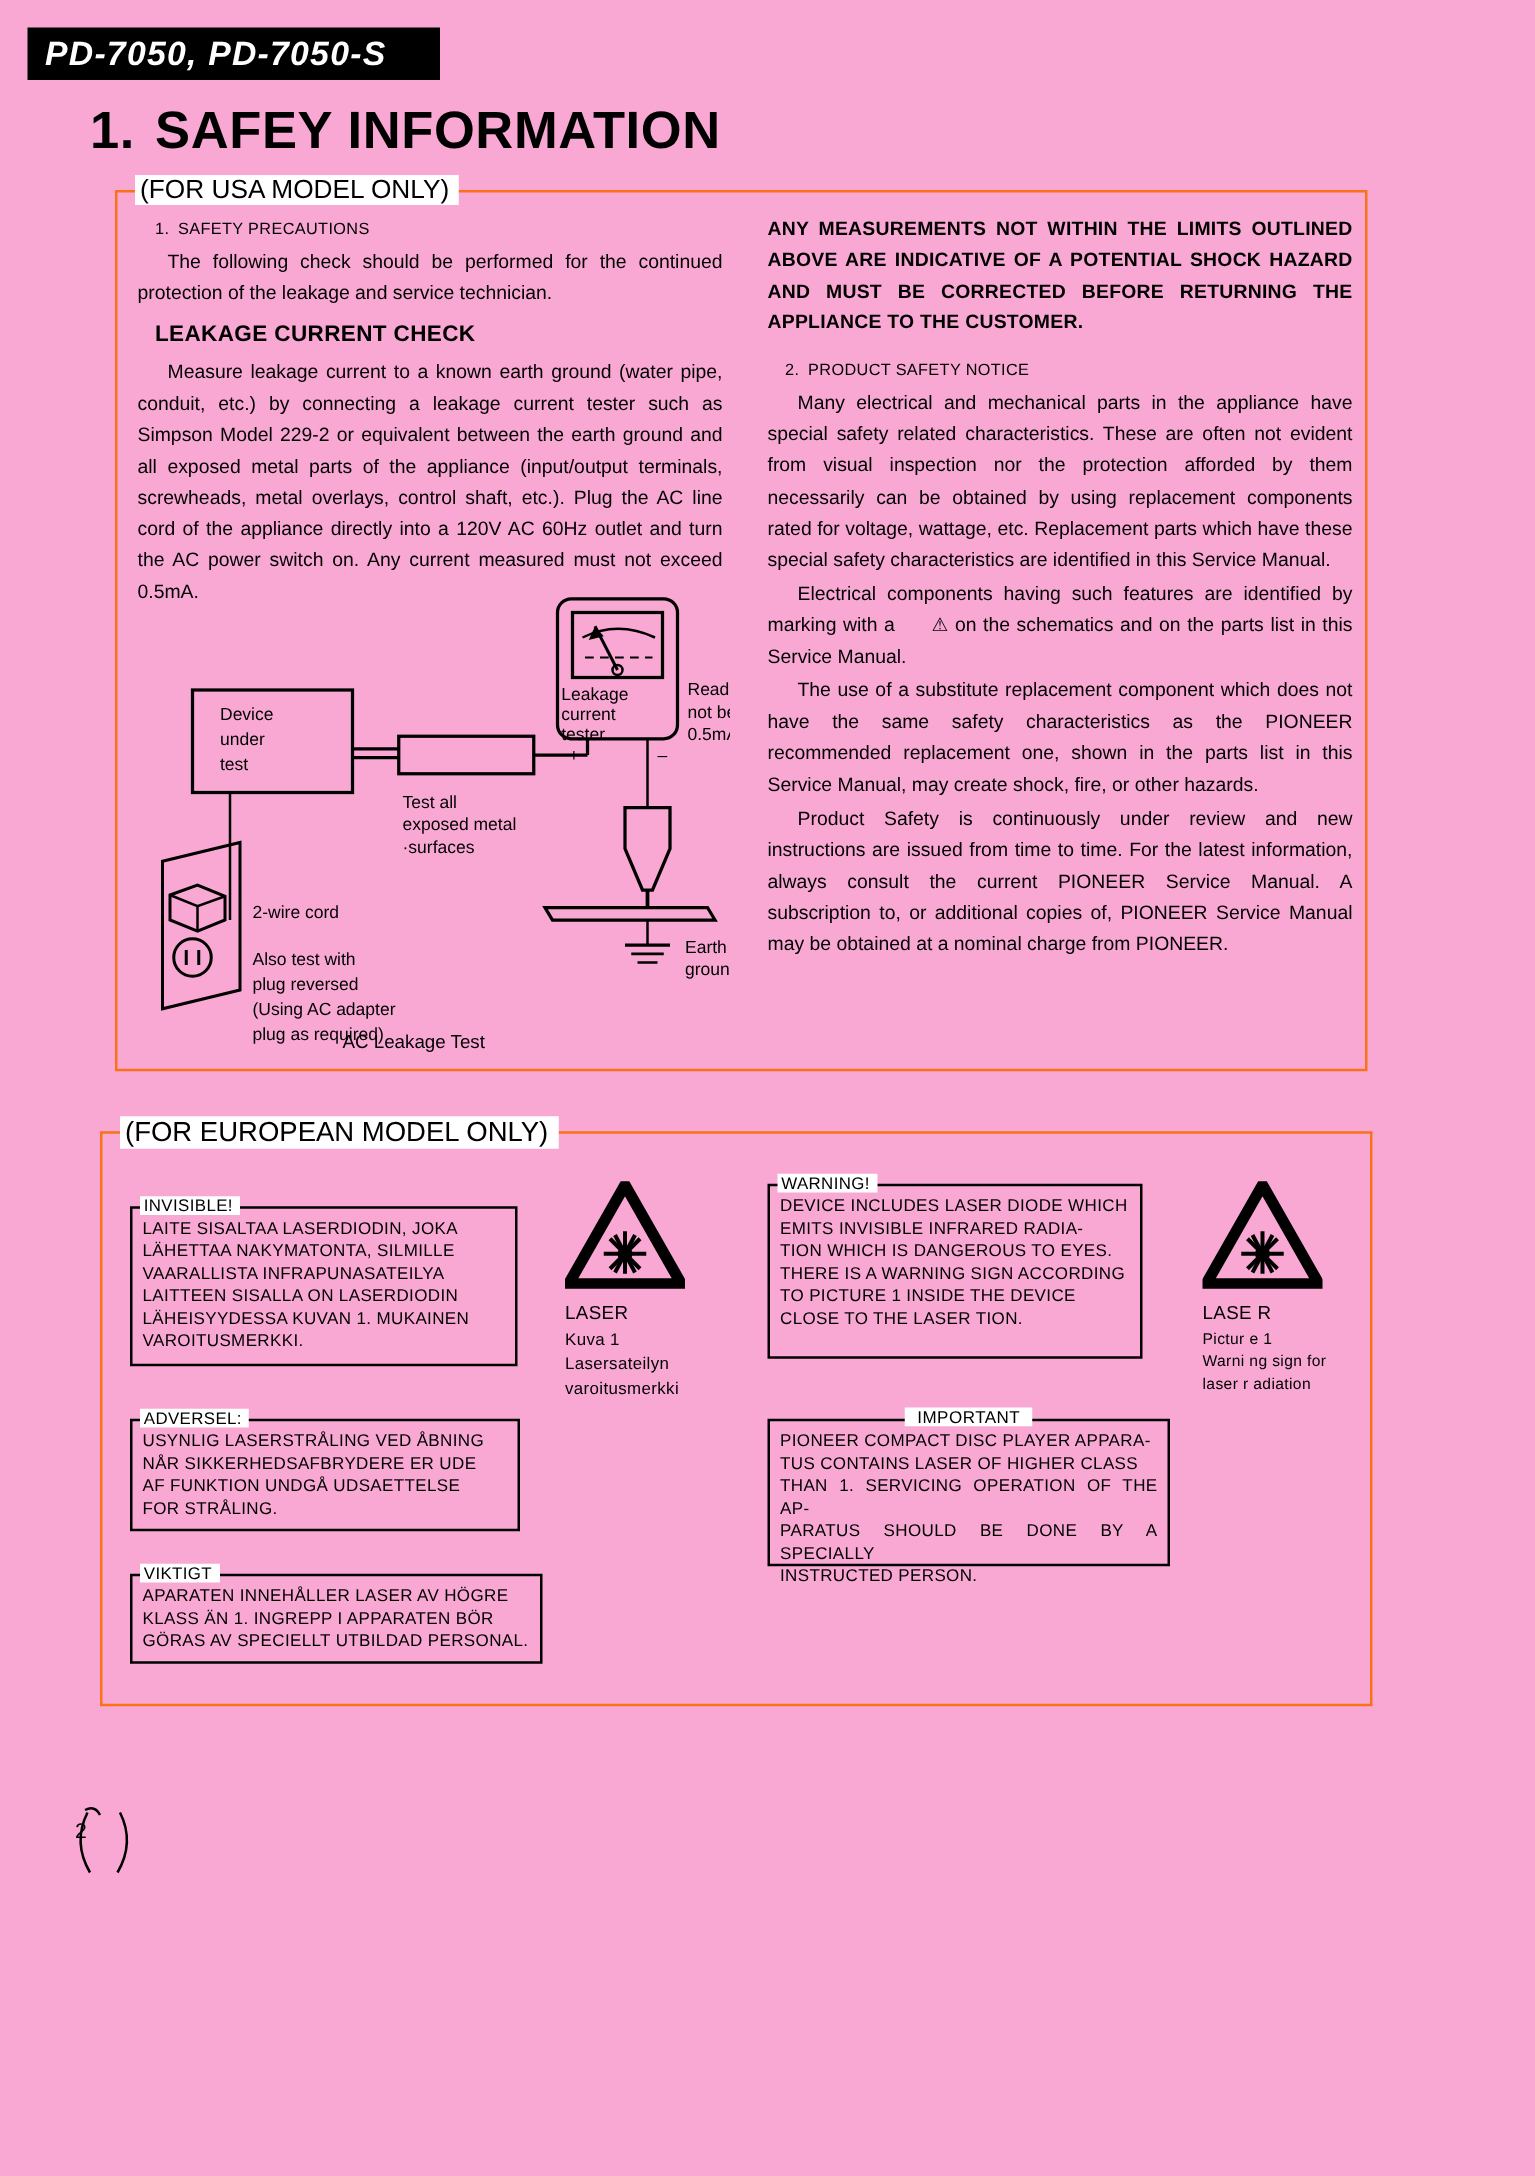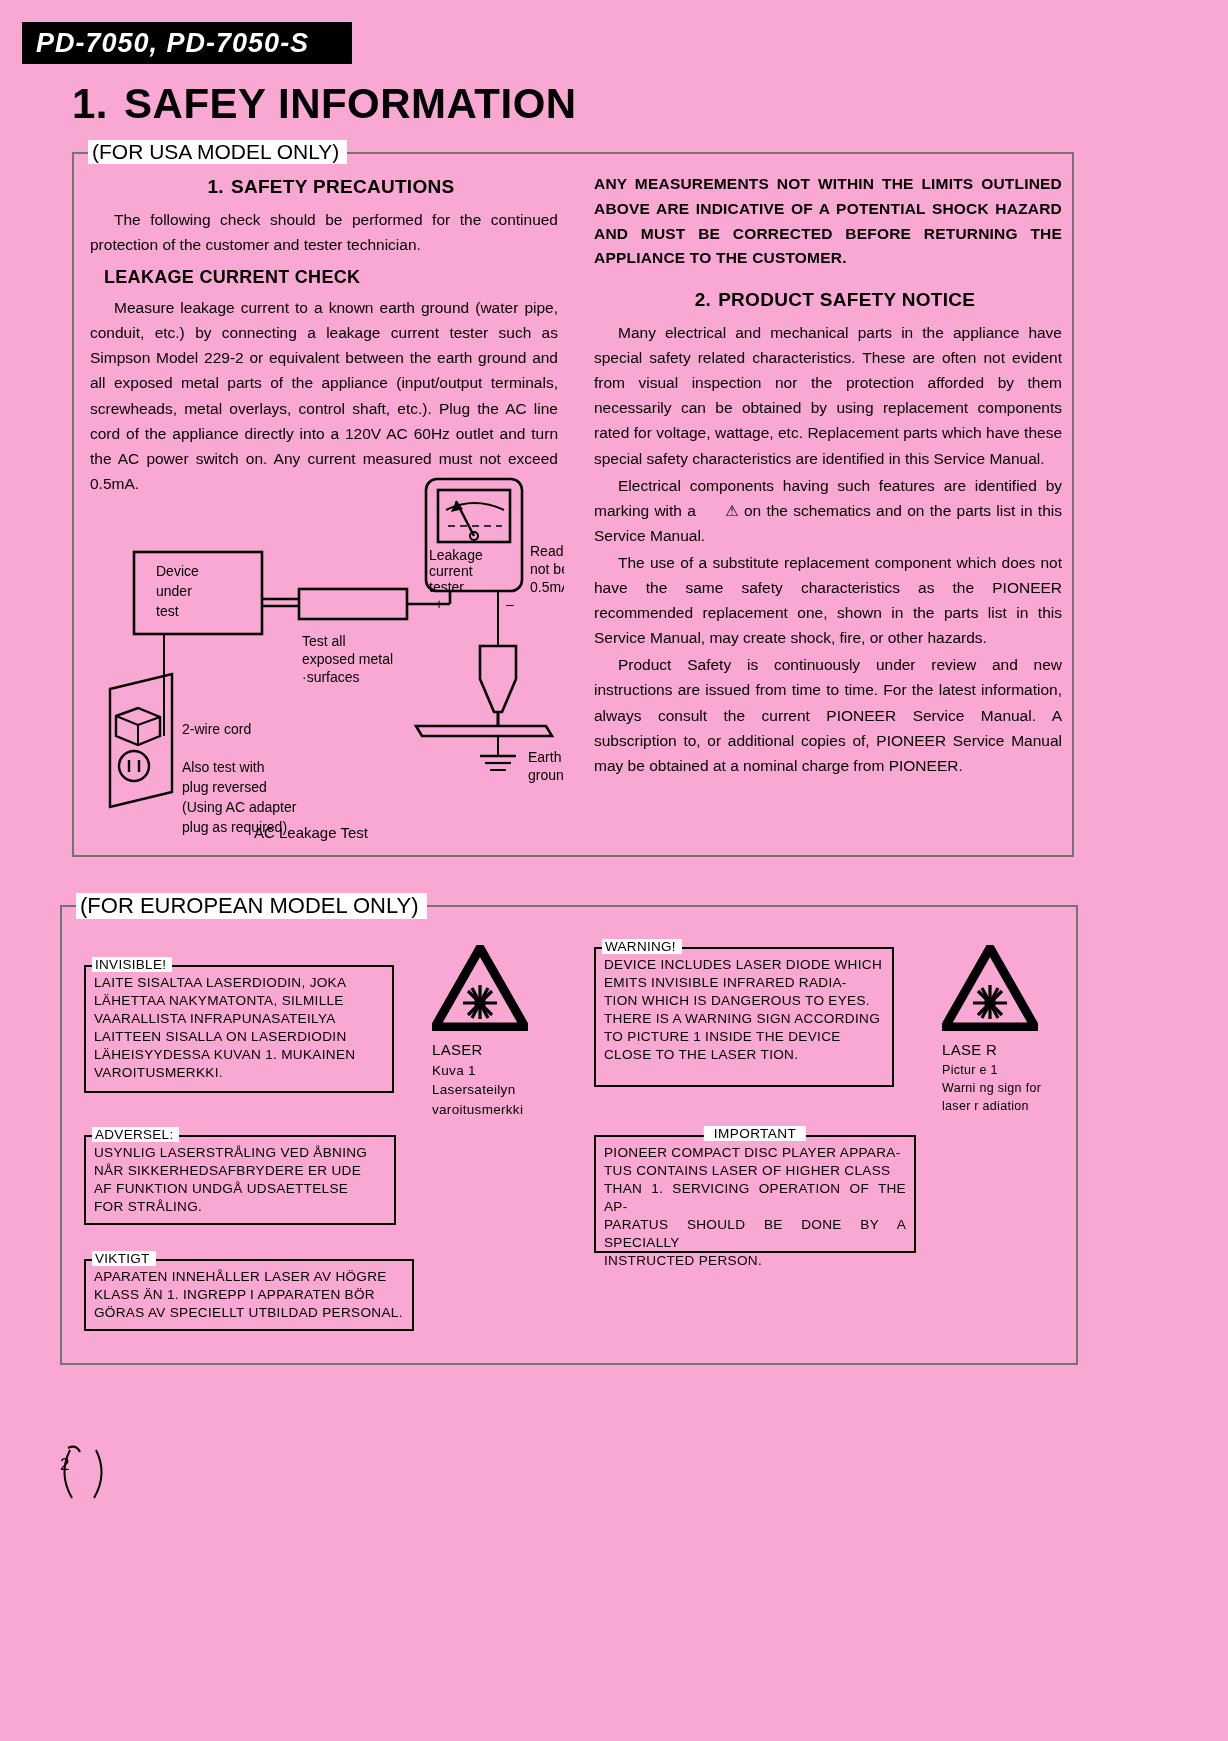--- a/index.html
+++ b/index.html
@@ -45,22 +45,23 @@
     top: 80px;
     font-size: 42px;
     font-weight: bold;
     letter-spacing: 0.5px;
   }
   .page-title .num { margin-right: 16px; }
 
   
   .legend-box {
     position: absolute;
-    border: 2px solid #737373;
+    border: 2px solid #f97316;
     box-sizing: border-box;
+    margin-left: 20px;
   }
   .legend-label {
     position: absolute;
     top: -14px;
     left: 14px;
     background: #ffffff;
     padding: 0 8px 0 4px;
     font-size: 20px;
     white-space: nowrap;
   }
@@ -76,25 +77,24 @@
   
   .col {
     position: absolute;
     font-size: 15.5px;
     line-height: 1.62;
   }
   #col-left  { left: 16px;  top: 18px; width: 468px; }
   #col-right { left: 520px; top: 18px; width: 468px; }
 
   .sec-head {
-    font-size: 19px;
-    font-weight: bold;
+    font-size: 13px;
+    font-weight: normal;
     margin: 0 0 4px 14px;
     letter-spacing: 0.3px;
-    text-align: center;
   }
   .sec-head .n { margin-right: 7px; }
   .sub-head {
     font-size: 18px;
     font-weight: bold;
     margin: 6px 0 3px 14px;
     letter-spacing: 0.3px;
   }
   p.body {
     margin: 0 0 2px 0;
@@ -203,21 +203,21 @@
     <span class="num">1.</span><span>SAFEY INFORMATION</span>
   </div>
 
   <div class="legend-box" id="usa-block">
     <div class="legend-label">(FOR USA MODEL ONLY)</div>
 
     <div class="col" id="col-left">
       <div class="sec-head">
         <span class="n">1.</span><span>SAFETY  PRECAUTIONS</span>
       </div>
-      <p class="body">The following check should be performed for the continued protection of the customer and tester technician.</p>
+      <p class="body">The following check should be performed for the continued protection of the leakage and service technician.</p>
       <div class="sub-head">LEAKAGE  CURRENT  CHECK</div>
       <p class="body">Measure leakage current to a known earth ground (water pipe, conduit, etc.) by connecting a leakage current tester such as Simpson Model 229-2 or equivalent between the earth ground and all exposed metal parts of the appliance (input/output terminals, screwheads, metal overlays, control shaft, etc.). Plug the AC line cord of the appliance directly into a 120V AC 60Hz outlet and turn the AC power switch on. Any current measured must not exceed 0.5mA.</p>
     </div>
 
     <div id="diagram">
       <svg width="470" height="370" viewBox="0 0 470 370" xmlns="http://www.w3.org/2000/svg">
         <g fill="none" stroke="#000" stroke-width="2.6">
 
           <rect x="40" y="78" width="128" height="82"></rect>
 

